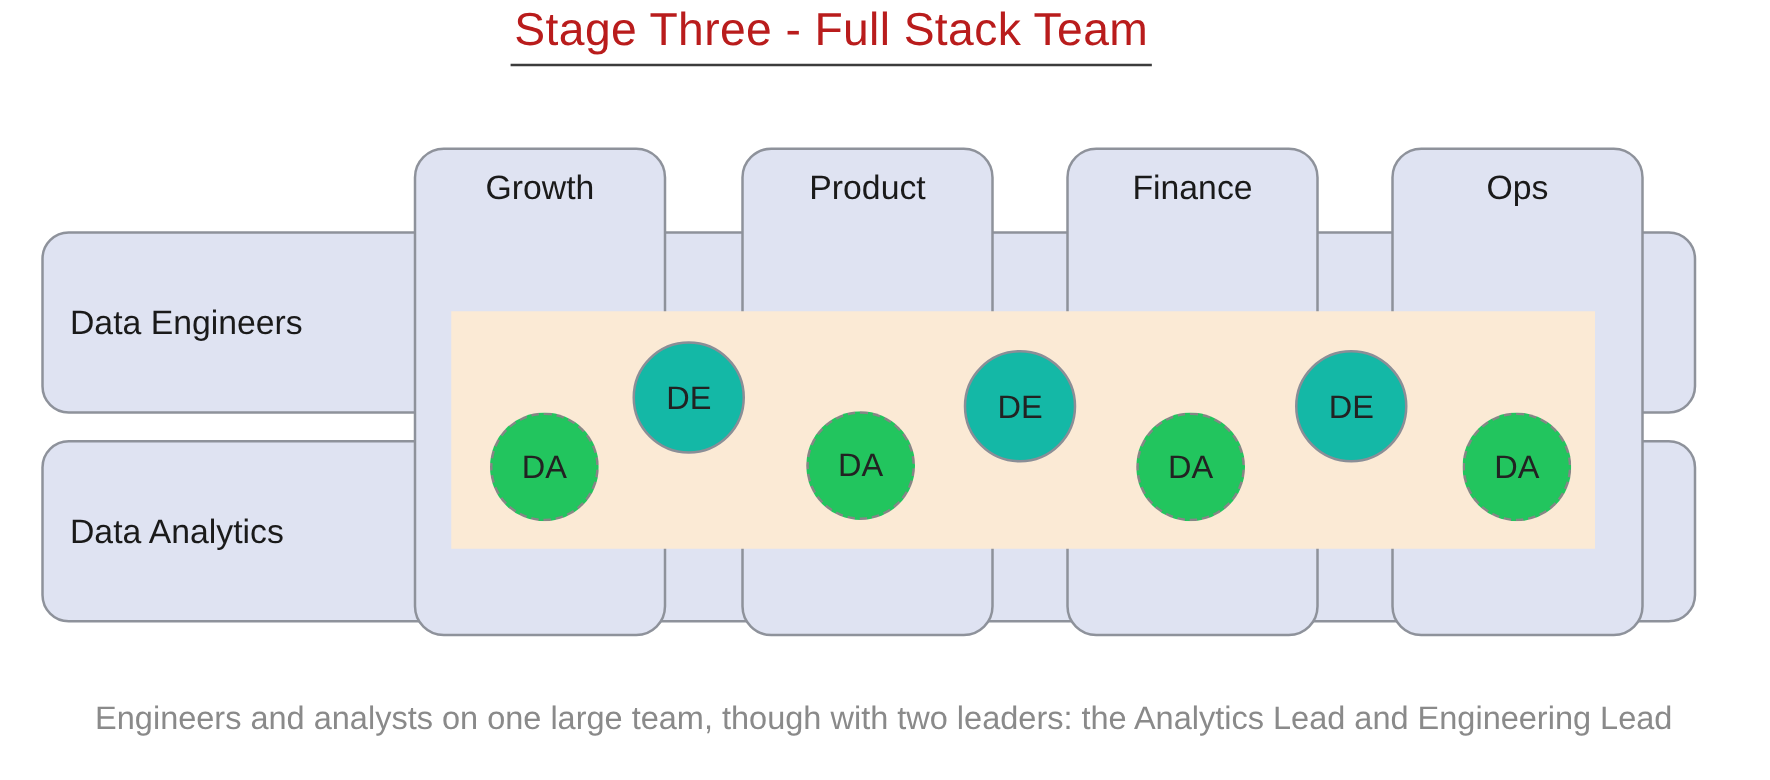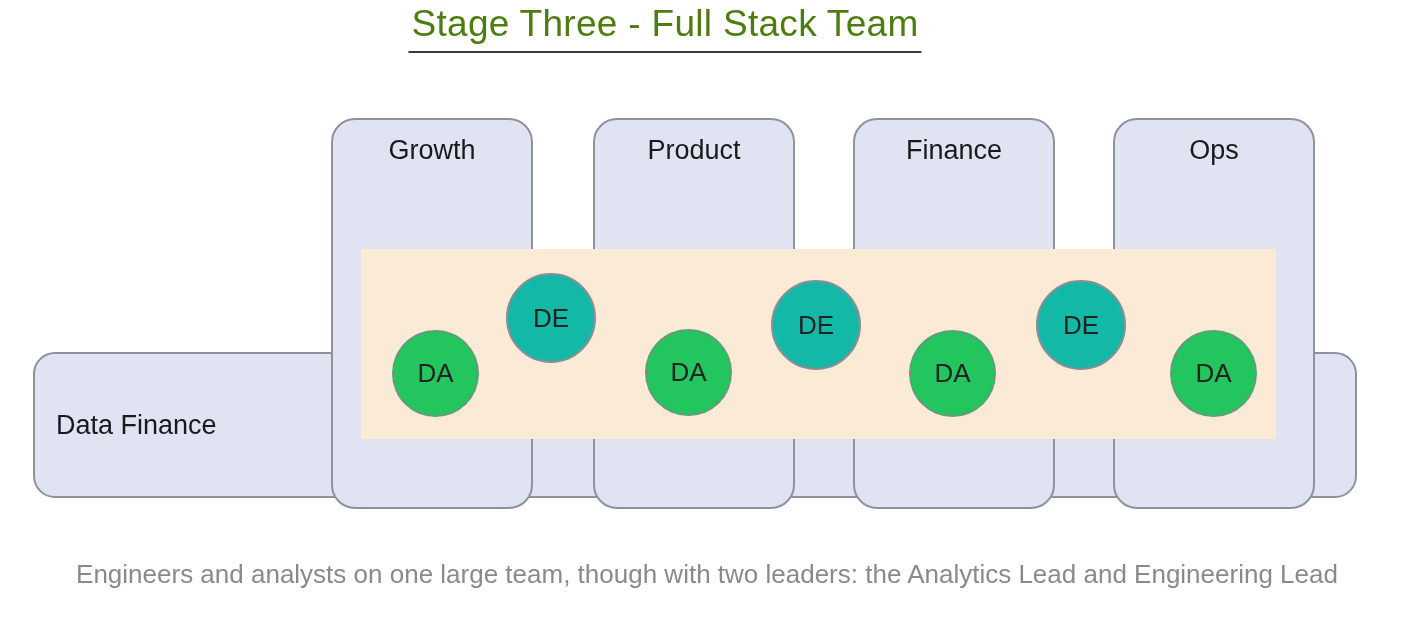--- a/index.html
+++ b/index.html
@@ -14,21 +14,21 @@
     background: #ffffff;
   }
 
   
   .title {
     position: absolute;
     left: 665px; top: 3px;
     transform: translateX(-50%);
     font-size: 37px;
     letter-spacing: 0.3px;
-    color: #4d7c0f;
+    color: #b91c1c;
     white-space: nowrap;
     padding: 0 3px 6px 3px;
     border-bottom: 2.5px solid #3c3c3c;
   }
 
   
   .row {
     position: absolute;
     left: 33px;
     width: 1324px;
@@ -122,22 +122,25 @@
     white-space: nowrap;
   }
 </style>
 </head>
 <body>
 
 <div class="canvas">
 
   <div class="title">Stage Three - Full Stack Team</div>
 
+  <div class="row row-1">
+    <span class="row-label">Data Engineers</span>
+  </div>
   <div class="row row-2">
-    <span class="row-label">Data Finance</span>
+    <span class="row-label">Data Analytics</span>
   </div>
 
   <div class="col col-1">
     <span class="col-label">Growth</span>
   </div>
   <div class="col col-2">
     <span class="col-label">Product</span>
   </div>
   <div class="col col-3">
     <span class="col-label">Finance</span>

